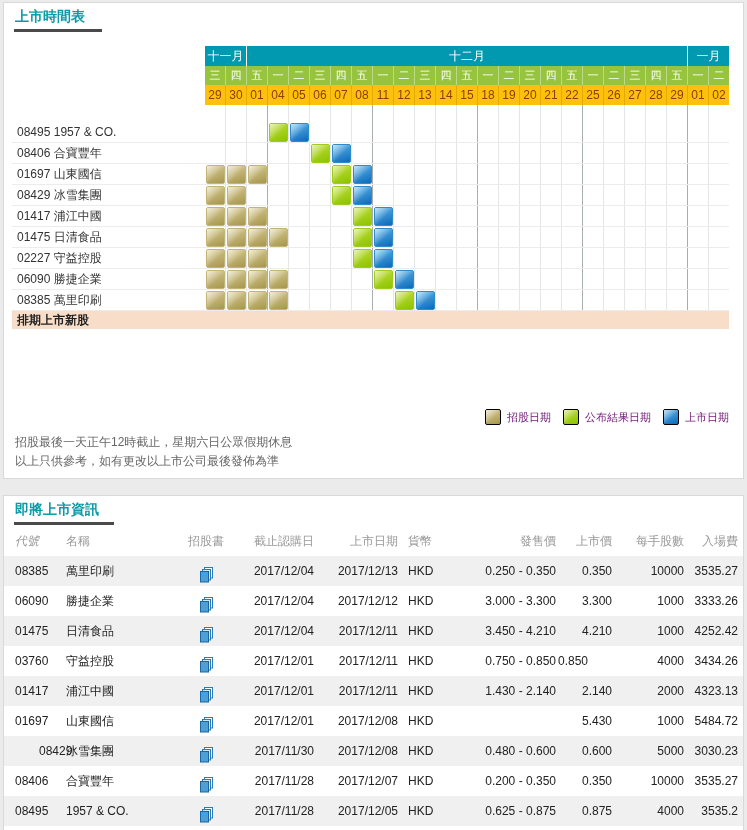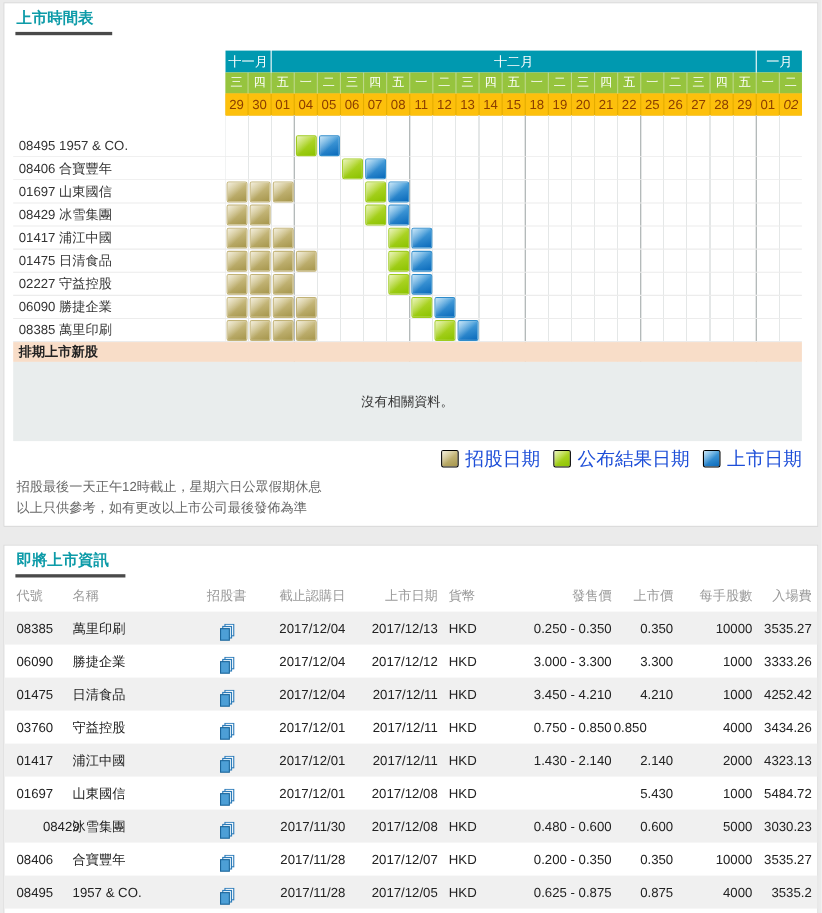--- a/index.html
+++ b/index.html
@@ -16,21 +16,21 @@
   
   .month-seg{position:absolute;top:43px;height:20px;background:#0099B0;color:#FFFFFF;
     font-size:12px;line-height:20px;text-align:center;white-space:nowrap;overflow:hidden;}
   #cal-days{position:absolute;left:201px;top:63px;width:524px;height:19px;background:#BFD98A;font-size:0;white-space:nowrap;}
   .day-cell{display:inline-block;width:20px;height:19px;margin-right:1px;background:#96C43E;color:#FFFFFF;
     font-size:11px;line-height:19px;text-align:center;}
   .day-cell:last-child{margin-right:0;}
   #cal-dates{position:absolute;left:201px;top:82px;width:524px;height:20px;background:#E4AC00;font-size:0;white-space:nowrap;}
   .date-cell{display:inline-block;width:20px;height:20px;margin-right:1px;background:#FDC00C;color:#8B3E00;
     font-size:12px;line-height:20px;text-align:center;}
-  .date-cell:last-child{margin-right:17px;font-style:italic;}
+  .date-cell:last-child{margin-right:17px;}
   
   .section-band{position:absolute;left:8px;width:717px;background:#F8DDC8;color:#222;
     font-size:12px;font-weight:bold;padding-left:5px;box-sizing:border-box;z-index:3;}
   #band-upcoming{top:102px;height:17px;line-height:17px;}
   #band-scheduled{top:308px;height:18px;line-height:18px;}
   #grid-bg{position:absolute;left:201px;top:102px;width:524px;height:224px;z-index:0;
     background:repeating-linear-gradient(to right,transparent 0px,transparent 20px,#E4E7E7 20px,#E4E7E7 21px);}
   .week-line{position:absolute;top:102px;width:1px;height:224px;background:#A8AEAE;z-index:1;}
   .chart-row{position:absolute;left:8px;width:717px;height:21px;z-index:2;box-shadow:inset 0 -1px #ECECEC;}
   .chart-row-label{padding-left:5px;font-size:12px;line-height:21px;color:#333;white-space:nowrap;}
@@ -42,21 +42,21 @@
   .c-list{background:linear-gradient(160deg,#5FB2E6 0%,#0A6ABB 100%);border-color:#2F8CCB;}
   #nodata-area{position:absolute;left:8px;top:326px;width:717px;height:72px;background:#E9EDED;z-index:3;
     display:flex;align-items:center;justify-content:center;}
   #nodata-msg{font-size:12px;color:#333;}
   #legend{position:absolute;left:8px;top:404px;width:717px;height:20px;display:flex;align-items:center;
     justify-content:flex-end;gap:12px;}
   .legend-item{display:flex;align-items:center;gap:6px;}
   .legend-sq{width:16px;height:16px;border-radius:2px;position:relative;border:1px solid;box-sizing:border-box;}
   .legend-sq:before{content:"";position:absolute;left:0;top:0;right:0;bottom:0;
     background:linear-gradient(135deg,rgba(255,255,255,.65) 0%,rgba(255,255,255,0) 55%);}
-  .legend-label{font-size:17px;color:#1d4ed8;white-space:nowrap;}
+  .legend-label{font-size:11px;color:#701a75;white-space:nowrap;}
   #notes{position:absolute;left:11px;top:430px;font-size:12px;color:#666;line-height:19px;white-space:nowrap;}
   
   .thead-row{position:absolute;left:0;top:34px;width:739px;height:22px;}
   .th{position:absolute;top:0;height:22px;line-height:22px;font-size:12px;color:#999;white-space:nowrap;}
   .trow{position:absolute;left:0;width:739px;height:30px;}
   .trow.alt{background:#F0F0F0;}
   .td{position:absolute;top:0;height:30px;line-height:30px;font-size:12px;color:#222;white-space:nowrap;overflow:hidden;}
   .al{text-align:left;} .ar{text-align:right;} .ac{text-align:center;}
   .pros-btn{display:inline-block;vertical-align:middle;cursor:pointer;line-height:0;margin-top:7px;}
 </style>
@@ -110,23 +110,20 @@
       <div class="chart-row" style="top: 266px;">
         <div class="chart-row-label">06090 勝捷企業</div>
       </div>
       <div class="chart-row" style="top: 287px;">
         <div class="chart-row-label">08385 萬里印刷</div>
       </div>
     </div>
 
   <div class="section-band" id="band-scheduled">排期上市新股</div>
 
-  <div id="nodata-area">
-    <span id="nodata-msg">沒有相關資料。</span>
-  </div>
 
   <div id="legend">
       <div class="legend-item">
         <span class="legend-sq c-sub"></span>
         <span class="legend-label">招股日期</span>
       </div>
       <div class="legend-item">
         <span class="legend-sq c-res"></span>
         <span class="legend-label">公布結果日期</span>
       </div>
@@ -180,21 +177,21 @@
     <div class="cal-cell c-sub" style="left: 244px; top: 288px;"></div>
     <div class="cal-cell c-sub" style="left: 265px; top: 288px;"></div>
     <div class="cal-cell c-res" style="left: 391px; top: 288px;"></div>
     <div class="cal-cell c-list" style="left: 412px; top: 288px;"></div>
   </div>
 
 <div class="panel" id="panel2">
   <div class="panel-title">即將上市資訊</div>
   <div class="title-underline" style="width:100px;"></div>
   <div class="thead-row" id="table-head">
-      <div class="th al" style="left: 11px; width: 55px;">代號</div>
+      <div class="th al" style="left: 11px; width: 55px; font-style: italic;">代號</div>
       <div class="th al" style="left: 62px; width: 118px;">名稱</div>
       <div class="th ac" style="left: 182px; width: 40px;">招股書</div>
       <div class="th ar" style="left: 224px; width: 86px;">截止認購日</div>
       <div class="th ar" style="left: 316px; width: 78px;">上市日期</div>
       <div class="th al" style="left: 404px; width: 48px;">貨幣</div>
       <div class="th ar" style="left: 452px; width: 100px;">發售價</div>
       <div class="th ar" style="left: 558px; width: 50px;">上市價</div>
       <div class="th ar" style="left: 614px; width: 66px;">每手股數</div>
       <div class="th ar" style="left: 686px; width: 48px;">入場費</div>
     </div>

